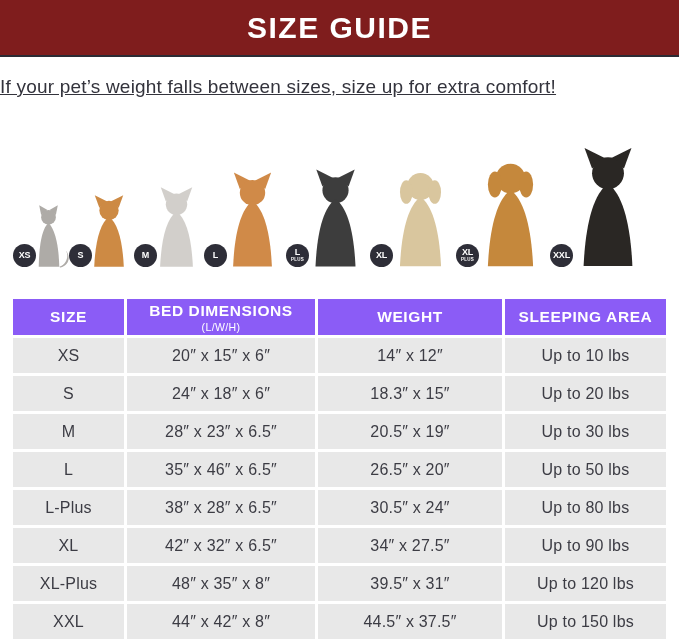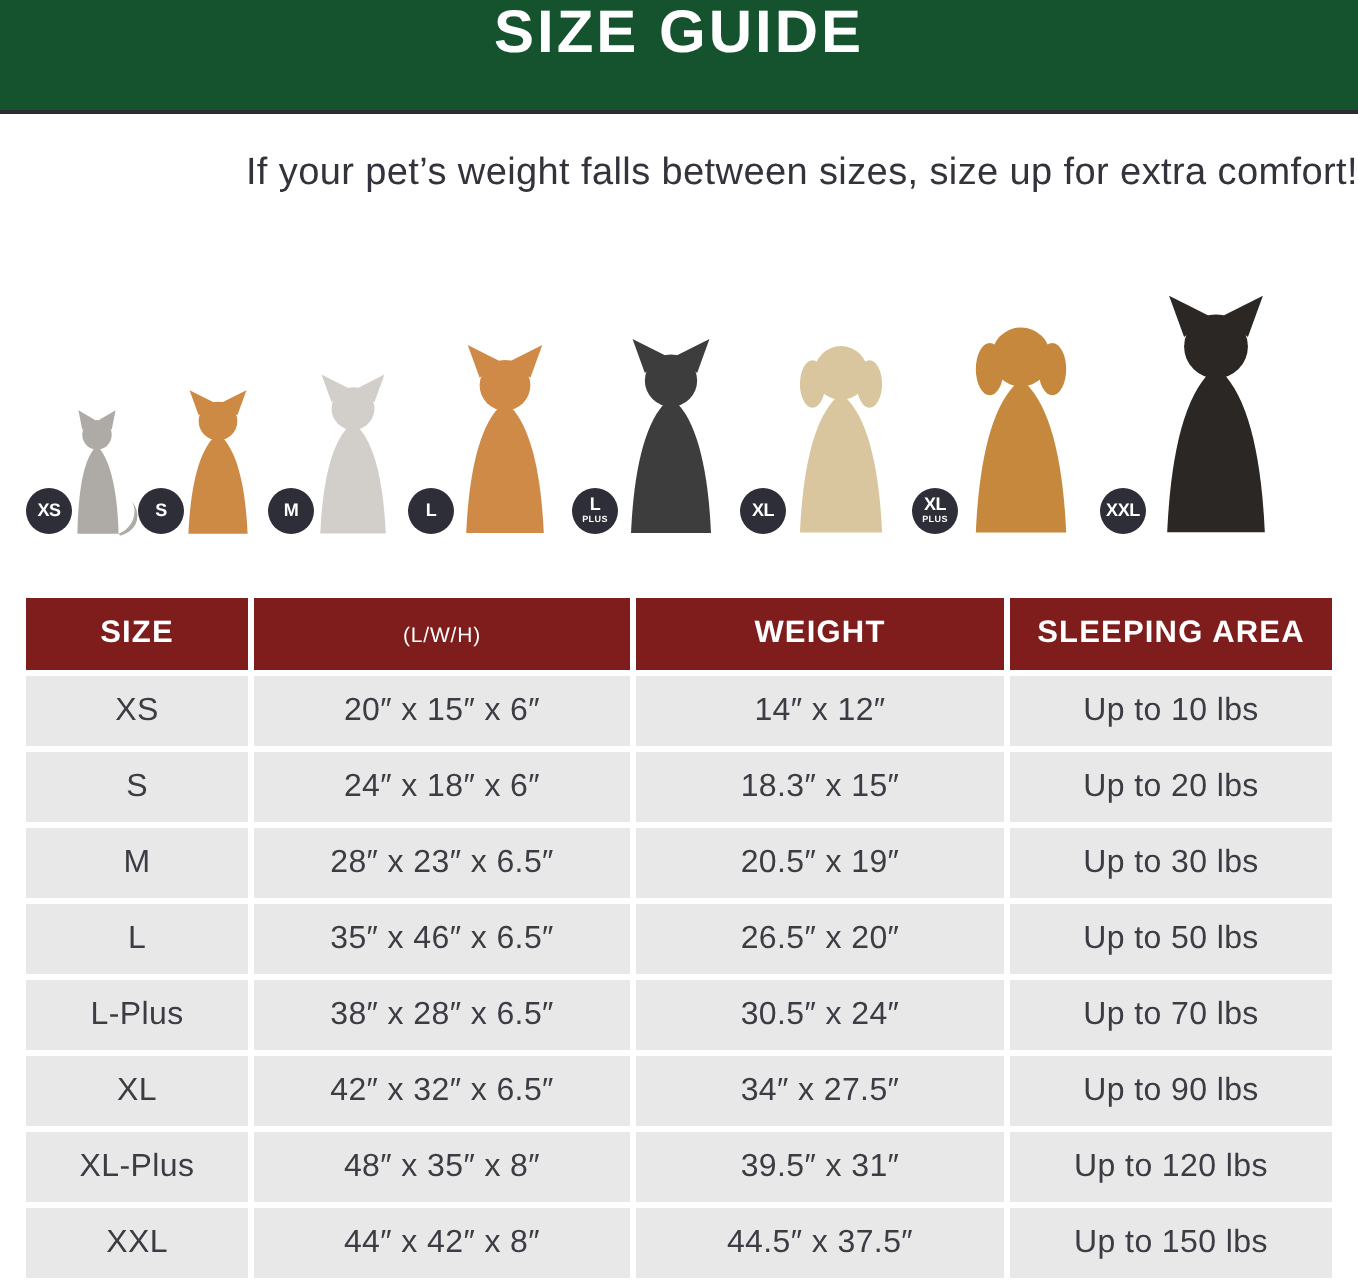--- a/index.html
+++ b/index.html
@@ -8,39 +8,40 @@
     background: #ffffff;
     font-family: "Liberation Sans", sans-serif;
     position: relative;
     overflow: hidden;
   }
 
   
   .banner {
     position: absolute; top: 0; left: 0; right: 0;
     height: 55px;
-    background: #14532d;
+    background: #7f1d1d;
     border-bottom: 2px solid #2b2b34;
-    display: flex; align-items: flex-start; justify-content: center;
+    display: flex; align-items: center; justify-content: center;
   }
   .banner-title {
     color: #ffffff;
     font-size: 30px;
     font-weight: bold;
     letter-spacing: 1.5px;
   }
 
   
   .subtitle {
     position: absolute; top: 76px; left: 0; right: 0;
-    text-align: right;
+    text-align: left;
     font-size: 19px;
     font-weight: 500;
     color: #33333c;
     letter-spacing: 0.2px;
+    text-decoration: underline;
   }
 
   
   .pets {
     position: absolute; top: 128px; left: 0; right: 0;
     height: 140px;
     padding: 0 24px;
     display: flex;
     align-items: flex-end;
     justify-content: space-between;
@@ -67,21 +68,21 @@
   
   .size-table {
     position: absolute; top: 299px; left: 13px;
     display: grid;
     grid-template-columns: 111px 188px 184px 161px;
     gap: 3px;
     background: #ffffff;
   }
   .th {
     height: 36px;
-    background: #7f1d1d;
+    background: #8b5cf6;
     color: #ffffff;
     display: flex; flex-direction: column;
     align-items: center; justify-content: center;
     font-weight: bold;
     font-size: 15.5px;
     letter-spacing: 0.6px;
   }
   .th-sub { font-size: 10.5px; font-weight: normal; letter-spacing: 0.4px; margin-top: 1px; }
   .td {
     height: 35px;
@@ -210,20 +211,21 @@
   </div>
 
 </div>
 
 <div class="size-table">
 
   <div class="th">
     <span>SIZE</span>
   </div>
   <div class="th">
+    <span>BED DIMENSIONS</span>
     <span class="th-sub">(L/W/H)</span>
   </div>
   <div class="th">
     <span>WEIGHT</span>
   </div>
   <div class="th">
     <span>SLEEPING AREA</span>
   </div>
 
   <div class="td">XS</div>
@@ -242,21 +244,21 @@
   <div class="td">Up to 30 lbs</div>
 
   <div class="td">L</div>
   <div class="td">35″ x 46″ x 6.5″</div>
   <div class="td">26.5″ x 20″</div>
   <div class="td">Up to 50 lbs</div>
 
   <div class="td">L-Plus</div>
   <div class="td">38″ x 28″ x 6.5″</div>
   <div class="td">30.5″ x 24″</div>
-  <div class="td">Up to 70 lbs</div>
+  <div class="td">Up to 80 lbs</div>
 
   <div class="td">XL</div>
   <div class="td">42″ x 32″ x 6.5″</div>
   <div class="td">34″ x 27.5″</div>
   <div class="td">Up to 90 lbs</div>
 
   <div class="td">XL-Plus</div>
   <div class="td">48″ x 35″ x 8″</div>
   <div class="td">39.5″ x 31″</div>
   <div class="td">Up to 120 lbs</div>

